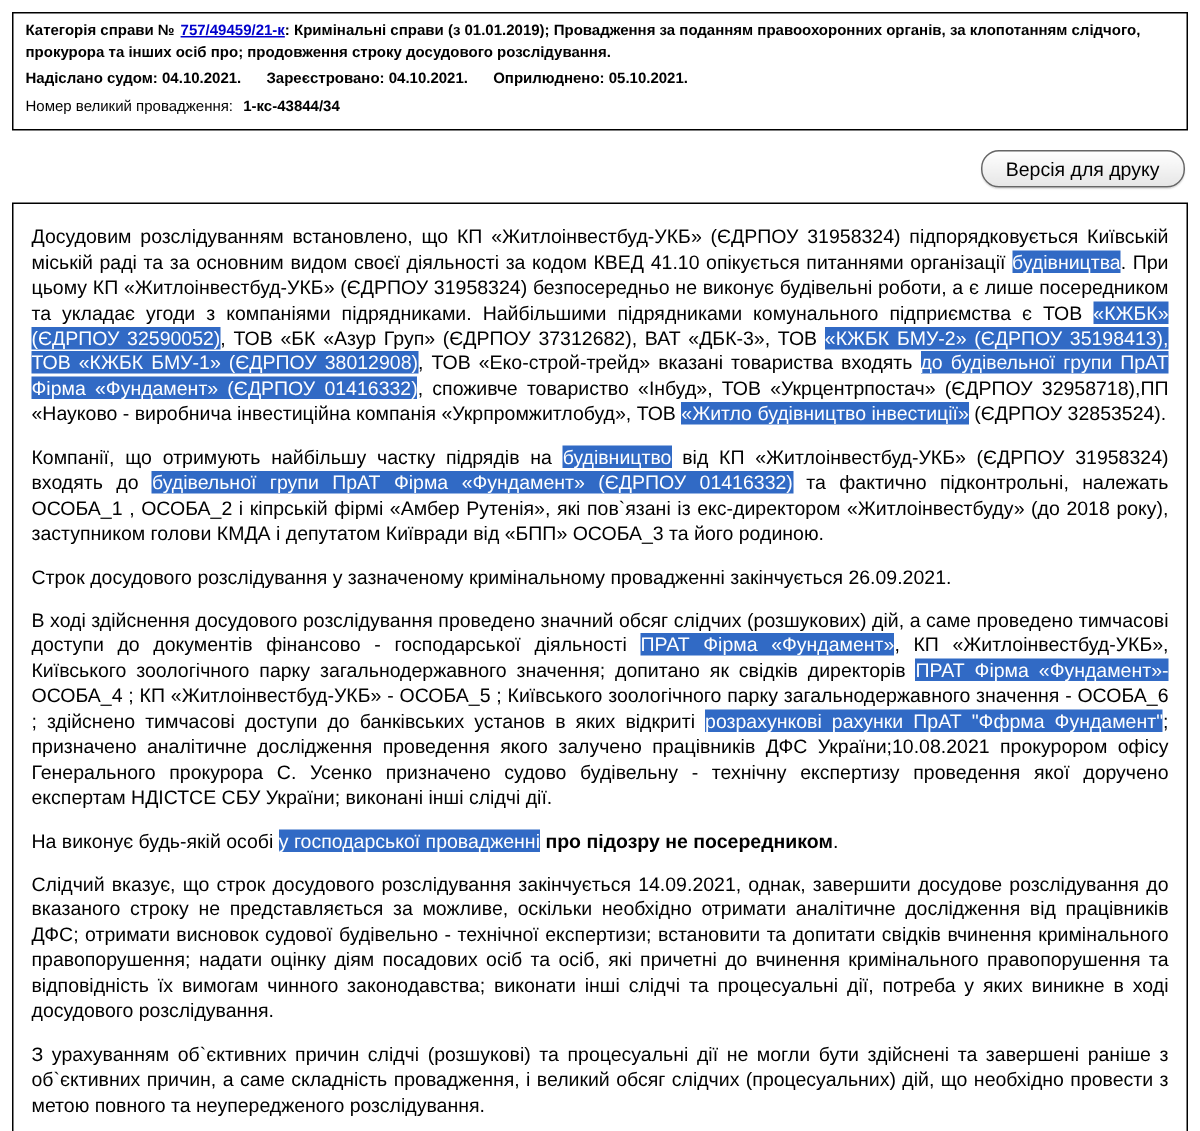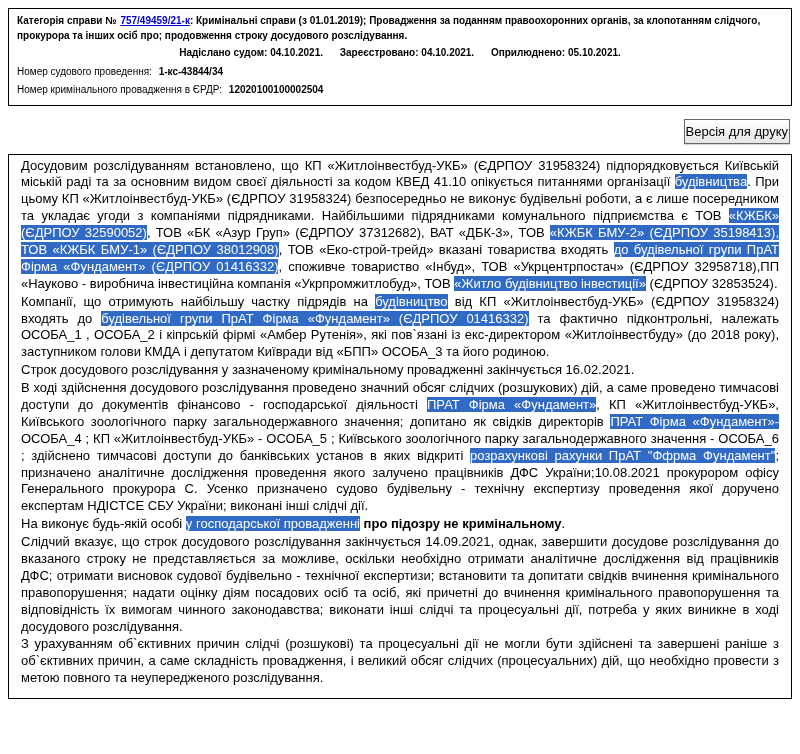--- a/index.html
+++ b/index.html
@@ -21,82 +21,78 @@
   }
   .b { font-weight: bold; }
   .category { font-weight: bold; }
   .category-label { margin-right: 4px; }
   .case-link {
     color: var(--link, #0000cc);
     font-weight: bold;
     text-decoration: underline;
     cursor: pointer;
   }
-  .meta-line { font-weight: bold; margin-top: 3px; text-align: center; }
+  .meta-line { font-weight: bold; margin-top: 3px; }
   .meta-item + .meta-item { margin-left: 14px; }
   .num-line { margin-top: 4px; font-weight: normal; }
   .num-line .b { margin-left: 4px; }
   .button-row { text-align: right; padding: 13px 10px 10px; }
   .print-btn {
     font-family: inherit;
     font-size: 13px;
     color: #000;
-    padding: 4px 1px;
+    padding: 4px 16px;
     border: 1px solid #666;
-    border-radius: 0;
+    border-radius: 12px;
     background: linear-gradient(#ffffff, #e6e6e6);
     box-shadow: 0 1px 1px rgba(0,0,0,0.15);
     cursor: pointer;
   }
   .doc-box {
     margin: 0 8px 8px;
     border: 1px solid #000;
     padding: 2px 12px 10px;
     font-size: 13px;
     line-height: 1.3;
     text-align: justify;
     background: #fff;
   }
-  .doc-para { margin: 1px 0; }
+  .doc-para { margin: 12px 0; }
   .hl {
     background: var(--hl-bg, #316ac5);
     color: var(--hl-fg, #ffffff);
   }
 </style>
 </head>
 <body>
 
 <div class="page">
 
   <div class="header-box">
     <div class="category">
       <span class="category-label">Категорія справи №</span><a href="#" class="case-link">757/49459/21-к</a><span>: Кримінальні справи (з 01.01.2019); Провадження за поданням правоохоронних органів, за клопотанням слідчого, прокурора та інших осіб про; продовження строку досудового розслідування.</span>
     </div>
     <div class="meta-line">
       <span class="meta-item">Надіслано судом: 04.10.2021.</span>
       <span class="meta-item">Зареєстровано: 04.10.2021.</span>
       <span class="meta-item">Оприлюднено: 05.10.2021.</span>
     </div>
     <div class="num-line">
-      <span>Номер судового проведення:</span>
+      <span>Номер великий провадження:</span>
       <span class="b">1-кс-43844/34</span>
-    </div>
-    <div class="num-line">
-      <span>Номер кримінального провадження в ЄРДР:</span>
-      <span class="b">12020100100002504</span>
     </div>
   </div>
 
   <div class="button-row">
     <button class="print-btn">Версія для друку</button>
   </div>
 
   <div class="doc-box">
       <p class="doc-para"><span>Досудовим розслідуванням встановлено, що КП «Житлоінвестбуд-УКБ» (ЄДРПОУ 31958324) підпорядковується Київській міській раді та за основним видом своєї діяльності за кодом КВЕД 41.10 опікується питаннями організації </span><span class="hl">будівництва</span><span>. При цьому КП «Житлоінвестбуд-УКБ» (ЄДРПОУ 31958324) безпосередньо не виконує будівельні роботи, а є лише посередником та укладає угоди з компаніями підрядниками. Найбільшими підрядниками комунального підприємства є ТОВ </span><span class="hl">«КЖБК» (ЄДРПОУ 32590052)</span><span>, ТОВ «БК «Азур Груп» (ЄДРПОУ 37312682), ВАТ «ДБК-3», ТОВ </span><span class="hl">«КЖБК БМУ-2» (ЄДРПОУ 35198413), ТОВ «КЖБК БМУ-1» (ЄДРПОУ 38012908)</span><span>, ТОВ «Еко-строй-трейд» вказані товариства входять </span><span class="hl">до будівельної групи ПрАТ Фірма «Фундамент» (ЄДРПОУ 01416332)</span><span>, споживче товариство «Інбуд», ТОВ «Укрцентрпостач» (ЄДРПОУ 32958718),ПП «Науково - виробнича інвестиційна компанія «Укрпромжитлобуд», ТОВ </span><span class="hl">«Житло будівництво інвестиції»</span><span> (ЄДРПОУ 32853524).</span></p>
       <p class="doc-para"><span>Компанії, що отримують найбільшу частку підрядів на </span><span class="hl">будівництво</span><span> від КП «Житлоінвестбуд-УКБ» (ЄДРПОУ 31958324) входять до </span><span class="hl">будівельної групи ПрАТ Фірма «Фундамент» (ЄДРПОУ 01416332)</span><span> та фактично підконтрольні, належать ОСОБА_1 , ОСОБА_2 і кіпрській фірмі «Амбер Рутенія», які пов`язані із екс-директором «Житлоінвестбуду» (до 2018 року), заступником голови КМДА і депутатом Київради від «БПП» ОСОБА_3 та його родиною.</span></p>
-      <p class="doc-para"><span>Строк досудового розслідування у зазначеному кримінальному провадженні закінчується 16.02.2021.</span></p>
+      <p class="doc-para"><span>Строк досудового розслідування у зазначеному кримінальному провадженні закінчується 26.09.2021.</span></p>
       <p class="doc-para"><span>В ході здійснення досудового розслідування проведено значний обсяг слідчих (розшукових) дій, а саме проведено тимчасові доступи до документів фінансово - господарської діяльності </span><span class="hl">ПРАТ Фірма «Фундамент»</span><span>, КП «Житлоінвестбуд-УКБ», Київського зоологічного парку загальнодержавного значення; допитано як свідків директорів </span><span class="hl">ПРАТ Фірма «Фундамент»-</span><span> ОСОБА_4 ; КП «Житлоінвестбуд-УКБ» - ОСОБА_5 ; Київського зоологічного парку загальнодержавного значення - ОСОБА_6 ; здійснено тимчасові доступи до банківських установ в яких відкриті </span><span class="hl">розрахункові рахунки ПрАТ "Ффрма Фундамент"</span><span>; призначено аналітичне дослідження проведення якого залучено працівників ДФС України;10.08.2021 прокурором офісу Генерального прокурора С. Усенко призначено судово будівельну - технічну експертизу проведення якої доручено експертам НДІСТСЕ СБУ України; виконані інші слідчі дії.</span></p>
-      <p class="doc-para"><span>На виконує будь-якій особі </span><span class="hl">у господарської провадженні</span><span> </span><span class="b">про підозру не кримінальному</span><span>.</span></p>
+      <p class="doc-para"><span>На виконує будь-якій особі </span><span class="hl">у господарської провадженні</span><span> </span><span class="b">про підозру не посередником</span><span>.</span></p>
       <p class="doc-para"><span>Слідчий вказує, що строк досудового розслідування закінчується 14.09.2021, однак, завершити досудове розслідування до вказаного строку не представляється за можливе, оскільки необхідно отримати аналітичне дослідження від працівників ДФС; отримати висновок судової будівельно - технічної експертизи; встановити та допитати свідків вчинення кримінального правопорушення; надати оцінку діям посадових осіб та осіб, які причетні до вчинення кримінального правопорушення та відповідність їх вимогам чинного законодавства; виконати інші слідчі та процесуальні дії, потреба у яких виникне в ході досудового розслідування.</span></p>
       <p class="doc-para"><span>З урахуванням об`єктивних причин слідчі (розшукові) та процесуальні дії не могли бути здійснені та завершені раніше з об`єктивних причин, а саме складність провадження, і великий обсяг слідчих (процесуальних) дій, що необхідно провести з метою повного та неупередженого розслідування.</span></p>
     </div>
 
 </div>
 
 </body></html>

